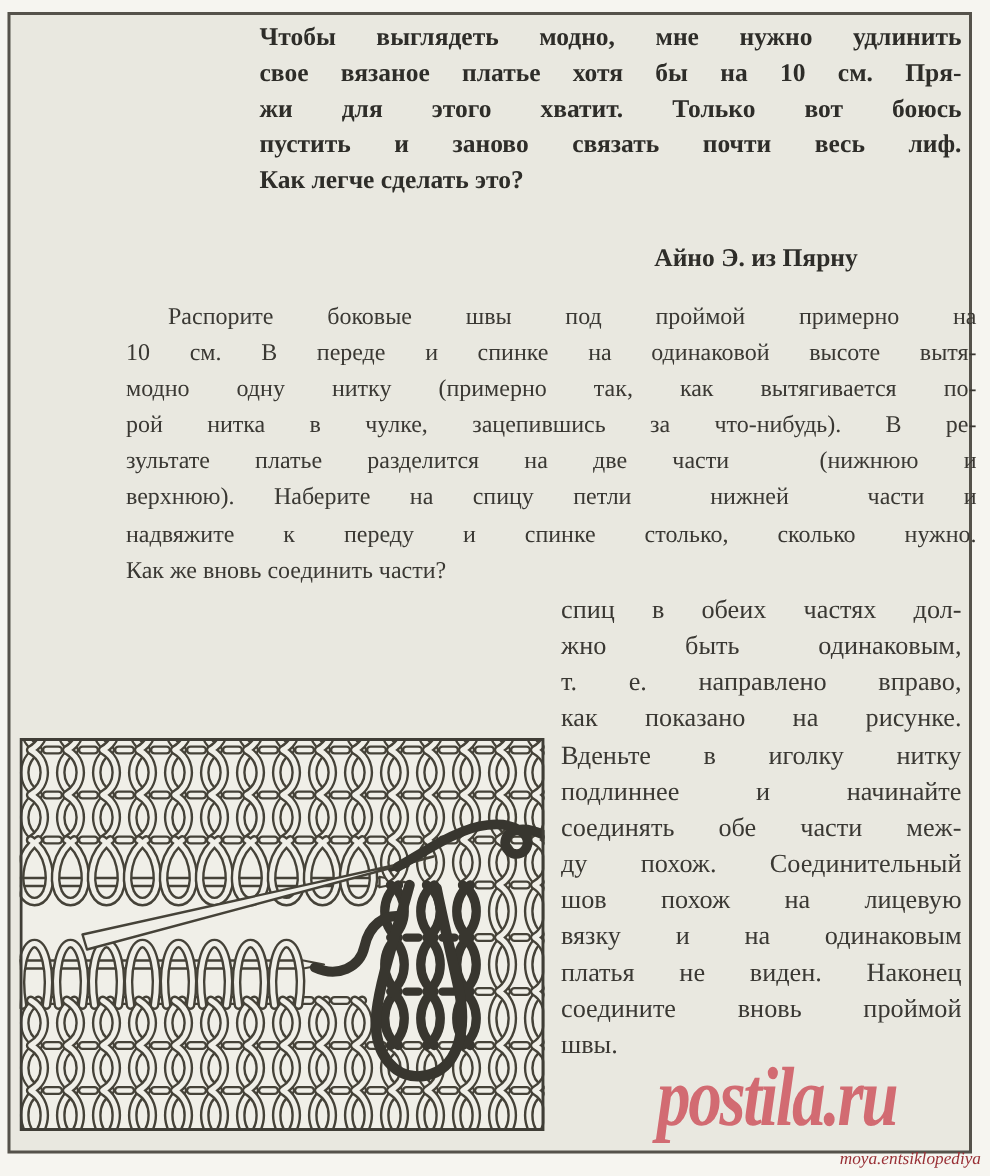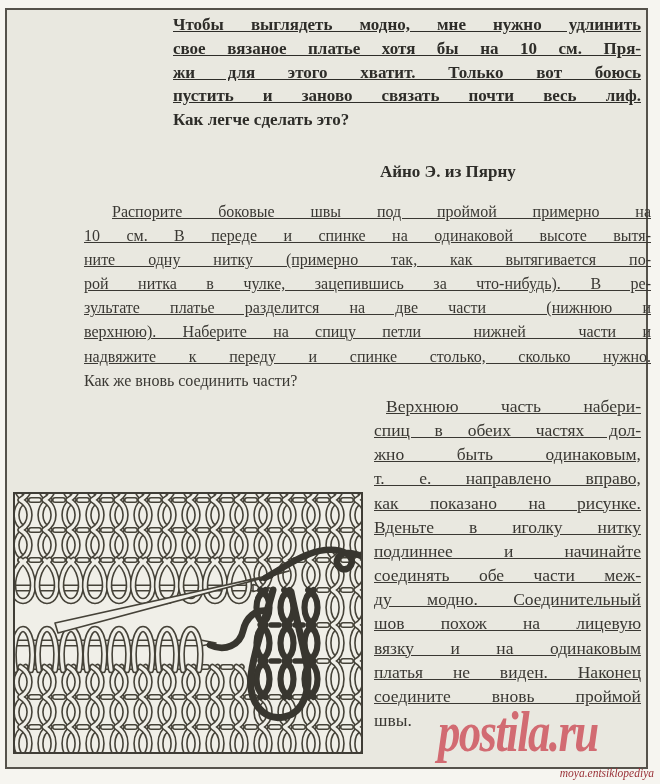--- a/index.html
+++ b/index.html
@@ -9,27 +9,27 @@
     font-family:"Liberation Serif","DejaVu Serif",serif;
     overflow:hidden;
   }
   .stage{position:relative;width:660px;height:784px;}
   .page-frame{
     position:absolute;left:5px;top:8px;width:639px;height:757px;
     border:2px solid #55524b;background:#e9e8e0;
   }
   .txt{position:absolute;color:#3a3833;}
   .tline{white-space:pre-wrap;}
-  .just{text-align:justify;text-align-last:justify;text-decoration:underline;}
+  .just{text-align:justify;text-align-last:justify;}
   .question{
     left:173px;top:13px;width:468px;
     font-weight:bold;font-size:17px;line-height:23.8px;color:#2e2d29;
   }
   .attribution{
-    left:380px;top:160px;width:248px;text-align:left;
+    left:380px;top:160px;width:248px;text-align:center;
     font-weight:bold;font-size:17px;line-height:24px;color:#2e2d29;
   }
   .answer{
     left:84px;top:200px;width:567px;
     font-size:16px;line-height:24.1px;
   }
   .column{
     left:374px;top:394px;width:267px;
     font-size:17.5px;line-height:24.15px;
   }
@@ -61,21 +61,21 @@
       <div class="tline just">жи для этого хватит. Только вот боюсь</div>
       <div class="tline just">пустить и заново связать почти весь лиф.</div>
       <div class="tline">Как легче сделать это?</div>
     </div>
 
   <div class="txt attribution">Айно Э. из Пярну</div>
 
   <div class="txt answer">
       <div class="tline just" style="text-indent: 28px;">Распорите боковые швы под проймой примерно на</div>
       <div class="tline just">10 см. В переде и спинке на одинаковой высоте вытя-</div>
-      <div class="tline just">ните одну нитку (примерно так, как вытягивается по-</div>
+      <div class="tline just">модно одну нитку (примерно так, как вытягивается по-</div>
       <div class="tline just">рой нитка в чулке, зацепившись за что-нибудь). В ре-</div>
       <div class="tline just">зультате платье разделится на две части  (нижнюю и</div>
       <div class="tline just">верхнюю). Наберите на спицу петли  нижней  части и</div>
       <div class="tline just">надвяжите к переду и спинке столько, сколько нужно.</div>
       <div class="tline">Как же вновь соединить части?</div>
     </div>
 
   <div class="figure-wrap">
     <svg id="knit-svg" viewBox="0 0 350 262" width="350" height="262">
         <rect x="0" y="0" width="350" height="262" fill="#f0efe8"></rect>
@@ -416,29 +416,28 @@
         <path d="M 300.5 98 C 288.5 105 288.5 126 300.5 133 C 288.5 140 288.5 162 300.5 169 C 288.5 176 288.5 198 300.5 205" stroke="#38362f" stroke-width="6.2" fill="none" stroke-linecap="round" stroke-linejoin="round"></path>
         <path d="M 295.5 98 C 307.5 105 307.5 126 295.5 133 C 307.5 140 307.5 162 295.5 169 C 307.5 176 307.5 198 295.5 205" stroke="#38362f" stroke-width="6.2" fill="none" stroke-linecap="round" stroke-linejoin="round"></path>
         <path d="M 197 153 C 212 160 227 153 230 139 C 233 125 243 117 255 119" stroke="#38362f" stroke-width="6.8" fill="none" stroke-linecap="round" stroke-linejoin="round"></path>
         <path d="M 260 98 C 252 128 241 158 238 183 C 235 211 251 229 271 225 C 291 221 299 197 293 168 C 288 145 282 120 278 100" stroke="#38362f" stroke-width="7" fill="none" stroke-linecap="round" stroke-linejoin="round"></path>
         <path d="M 252 86 C 270 76 292 60 312 58 C 330 56 342 64 338 73 C 334 81 322 77 324 68 C 326 60 338 58 352 66" stroke="#38362f" stroke-width="6.5" fill="none" stroke-linecap="round" stroke-linejoin="round"></path>
         <rect x="1" y="1" width="348" height="260" fill="none" stroke="#3f3d36" stroke-width="2"></rect>
       </svg>
   </div>
 
   <div class="txt column">
-      <div class="tline just" style="text-indent: 12px;">Верхнюю часть набери-</div>
       <div class="tline just">спиц в обеих частях дол-</div>
       <div class="tline just">жно быть одинаковым,</div>
       <div class="tline just">т. е. направлено вправо,</div>
       <div class="tline just">как показано на рисунке.</div>
       <div class="tline just">Вденьте в иголку нитку</div>
       <div class="tline just">подлиннее и начинайте</div>
       <div class="tline just">соединять обе части меж-</div>
-      <div class="tline just">ду модно. Соединительный</div>
+      <div class="tline just">ду похож. Соединительный</div>
       <div class="tline just">шов похож на лицевую</div>
       <div class="tline just">вязку и на одинаковым</div>
       <div class="tline just">платья не виден. Наконец</div>
       <div class="tline just">соедините вновь проймой</div>
       <div class="tline">швы.</div>
     </div>
 
   <div class="watermark">postila.ru</div>
 
   <div class="watermark-sub">moya.entsiklopediya</div>

